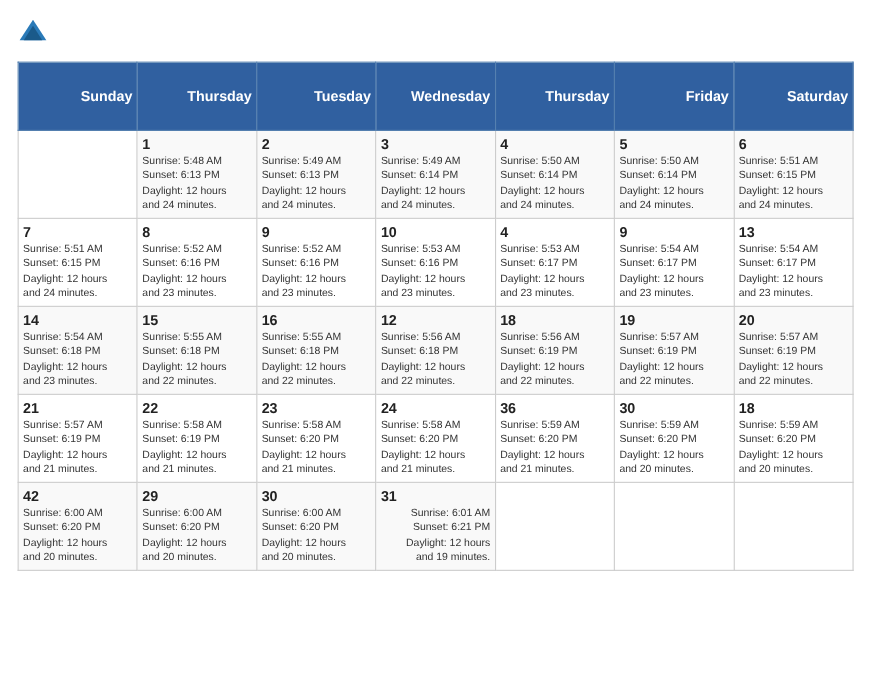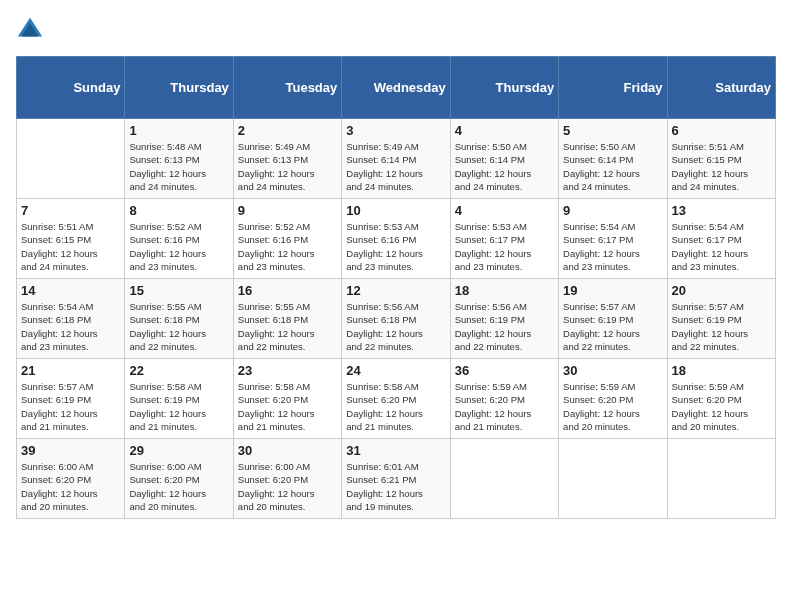--- a/index.html
+++ b/index.html
@@ -315,21 +315,21 @@
         <td>
           <span class="day-number">18</span>
           <div class="cell-info" style="white-space: pre-line;">Sunrise: 5:59 AM
 Sunset: 6:20 PM
 Daylight: 12 hours
 and 20 minutes.</div>
         </td>
       </tr>
       <tr>
         <td>
-          <span class="day-number">39</span>
+          <span class="day-number">42</span>
           <div class="cell-info" style="white-space: pre-line;">Sunrise: 6:00 AM
 Sunset: 6:20 PM
 Daylight: 12 hours
 and 20 minutes.</div>
         </td>
         <td>
           <span class="day-number">29</span>
           <div class="cell-info" style="white-space: pre-line;">Sunrise: 6:00 AM
 Sunset: 6:20 PM
 Daylight: 12 hours
@@ -337,21 +337,21 @@
         </td>
         <td>
           <span class="day-number">30</span>
           <div class="cell-info" style="white-space: pre-line;">Sunrise: 6:00 AM
 Sunset: 6:20 PM
 Daylight: 12 hours
 and 20 minutes.</div>
         </td>
         <td>
           <span class="day-number">31</span>
-          <div class="cell-info" style="white-space: pre-line;">Sunrise: 6:01 AM
+          <div class="cell-info" style="white-space: pre-line; text-align: right;">Sunrise: 6:01 AM
 Sunset: 6:21 PM
 Daylight: 12 hours
 and 19 minutes.</div>
         </td>
         <td class="empty-cell"></td>
         <td class="empty-cell"></td>
         <td class="empty-cell"></td>
       </tr>
     </tbody>
 </table>

